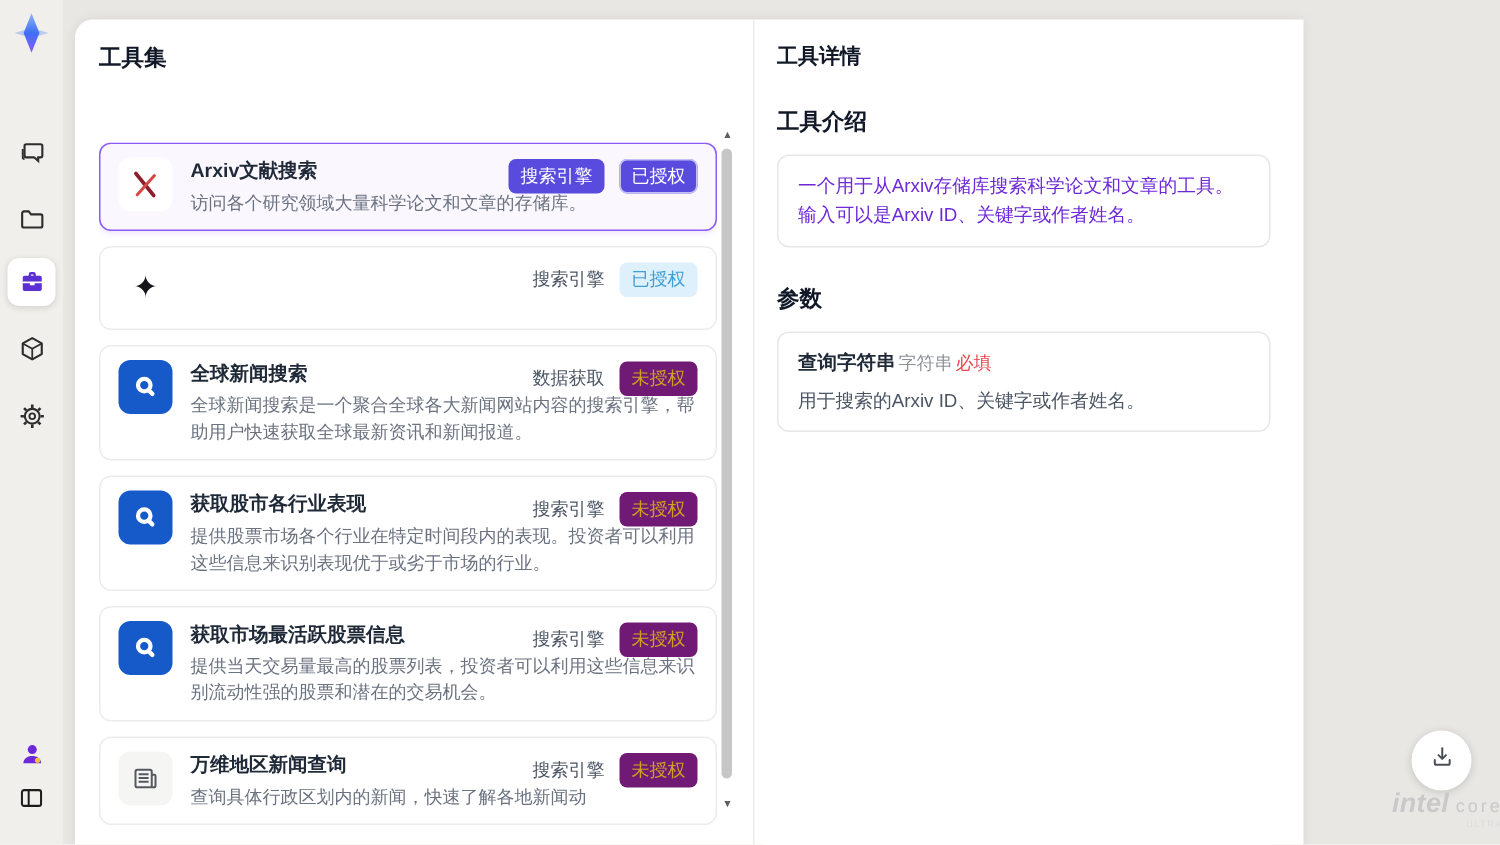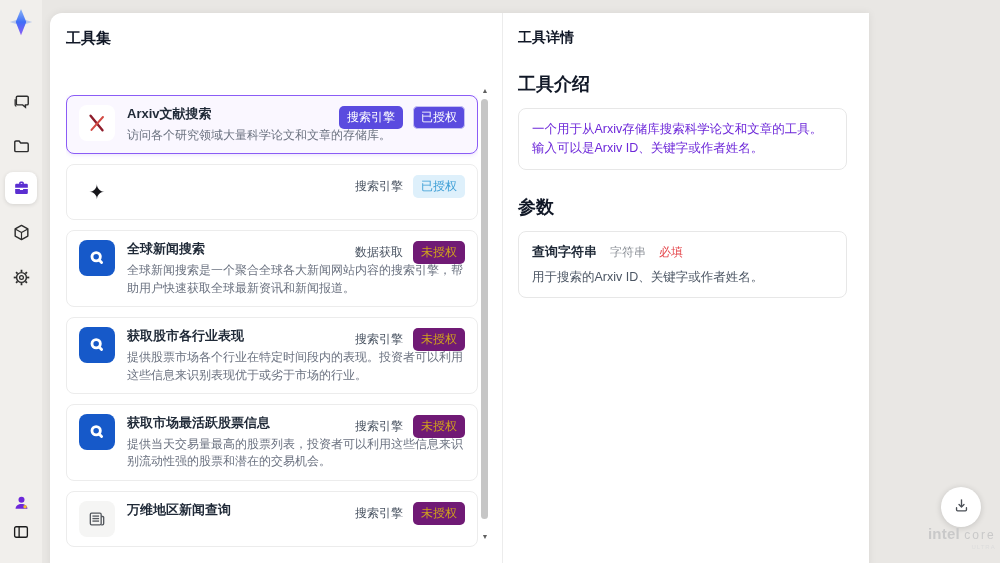--- a/index.html
+++ b/index.html
@@ -46,33 +46,33 @@
   
   .scrollbar { position:absolute; left:429px; top:74px; width:12px; height:470px; }
   .sb-arrow { position:absolute; left:2px; width:8px; font-size:7px; color:#606060; text-align:center; cursor:pointer; line-height:8px; }
   .sb-up { top:0; }
   .sb-down { top:446px; }
   .sb-thumb { position:absolute; left:2px; top:12px; width:7px; height:420px; background:#c6c6c6; border-radius:4px; cursor:pointer; }
 
   
   .detail-col { position:absolute; left:453px; top:0; right:0; height:100%; padding:16px 22px 0 15px; }
   .detail-title { font-size:14px; font-weight:bold; color:#111827; }
-  .section-heading { font-size:18px; font-weight:bold; color:#111827; margin-top:25px; }
+  .section-heading { font-size:15px; font-weight:bold; color:#111827; margin-top:25px; }
   .detail-box { margin-top:12px; border:1px solid #e7e7e7; border-radius:8px; padding:11px 13px; background:#fff; }
   .intro-text { font-size:12.5px; color:#6d28d9; line-height:1.5; }
-  .param-head { display:flex; align-items:baseline; gap:13px; }
+  .param-head { display:flex; align-items:baseline; gap:2px; }
   .param-name { font-size:13px; font-weight:bold; color:#1f2937; }
   .param-type { font-size:12px; color:#8b9097; }
   .param-required { font-size:12px; color:#e5484d; }
   .param-desc { margin-top:8px; font-size:12.5px; color:#4b5563; }
 
   
   .fab { position:absolute; left:941px; top:487px; width:40px; height:40px; border-radius:50%; background:#ffffff; box-shadow:0 1px 6px rgba(0,0,0,.16); display:flex; align-items:center; justify-content:center; cursor:pointer; z-index:6; }
   .intel-badge { position:absolute; left:928px; top:525px; z-index:6; color:#c9c9c9; white-space:nowrap; }
-  .intel-word { font-size:15px; font-weight:bold; letter-spacing:.2px; }
+  .intel-word { font-size:18px; font-weight:bold; letter-spacing:.2px;font-style:italic; }
   .core-word { font-size:12px; letter-spacing:2px; font-weight:normal; }
   .ultra-word { display:block; text-align:right; font-size:6px; letter-spacing:1px; color:#dcdcdc; margin-top:1px; }
 </style>
 </head>
 <body>
 
 <div class="rail">
   <div class="rail-logo">
     <svg width="30" height="30" viewBox="0 0 24 24">
       <defs>
@@ -259,20 +259,21 @@
           <svg width="20" height="20" viewBox="0 0 24 24" fill="none" stroke="#55595f" stroke-width="1.6">
             <rect x="4" y="5" width="13" height="14" rx="1.5"></rect>
             <path d="M17 9h2a1 1 0 0 1 1 1v7.5a1.5 1.5 0 0 1-1.5 1.5H17"></path>
             <line x1="6.5" y1="8.5" x2="14.5" y2="8.5"></line>
             <line x1="6.5" y1="11.5" x2="14.5" y2="11.5"></line>
             <line x1="6.5" y1="14.5" x2="14.5" y2="14.5"></line>
           </svg>
         </div>
         <div class="card-body">
           <div class="card-title">万维地区新闻查询</div>
+          <div class="card-desc">查询具体行政区划内的新闻，快速了解各地新闻动</div>
         </div>
         <div class="card-badges">
           <span class="cat-label">搜索引擎</span>
           <span class="pill auth-no">未授权</span>
         </div>
       </div>
 
     </div>
 
     <div class="scrollbar">

